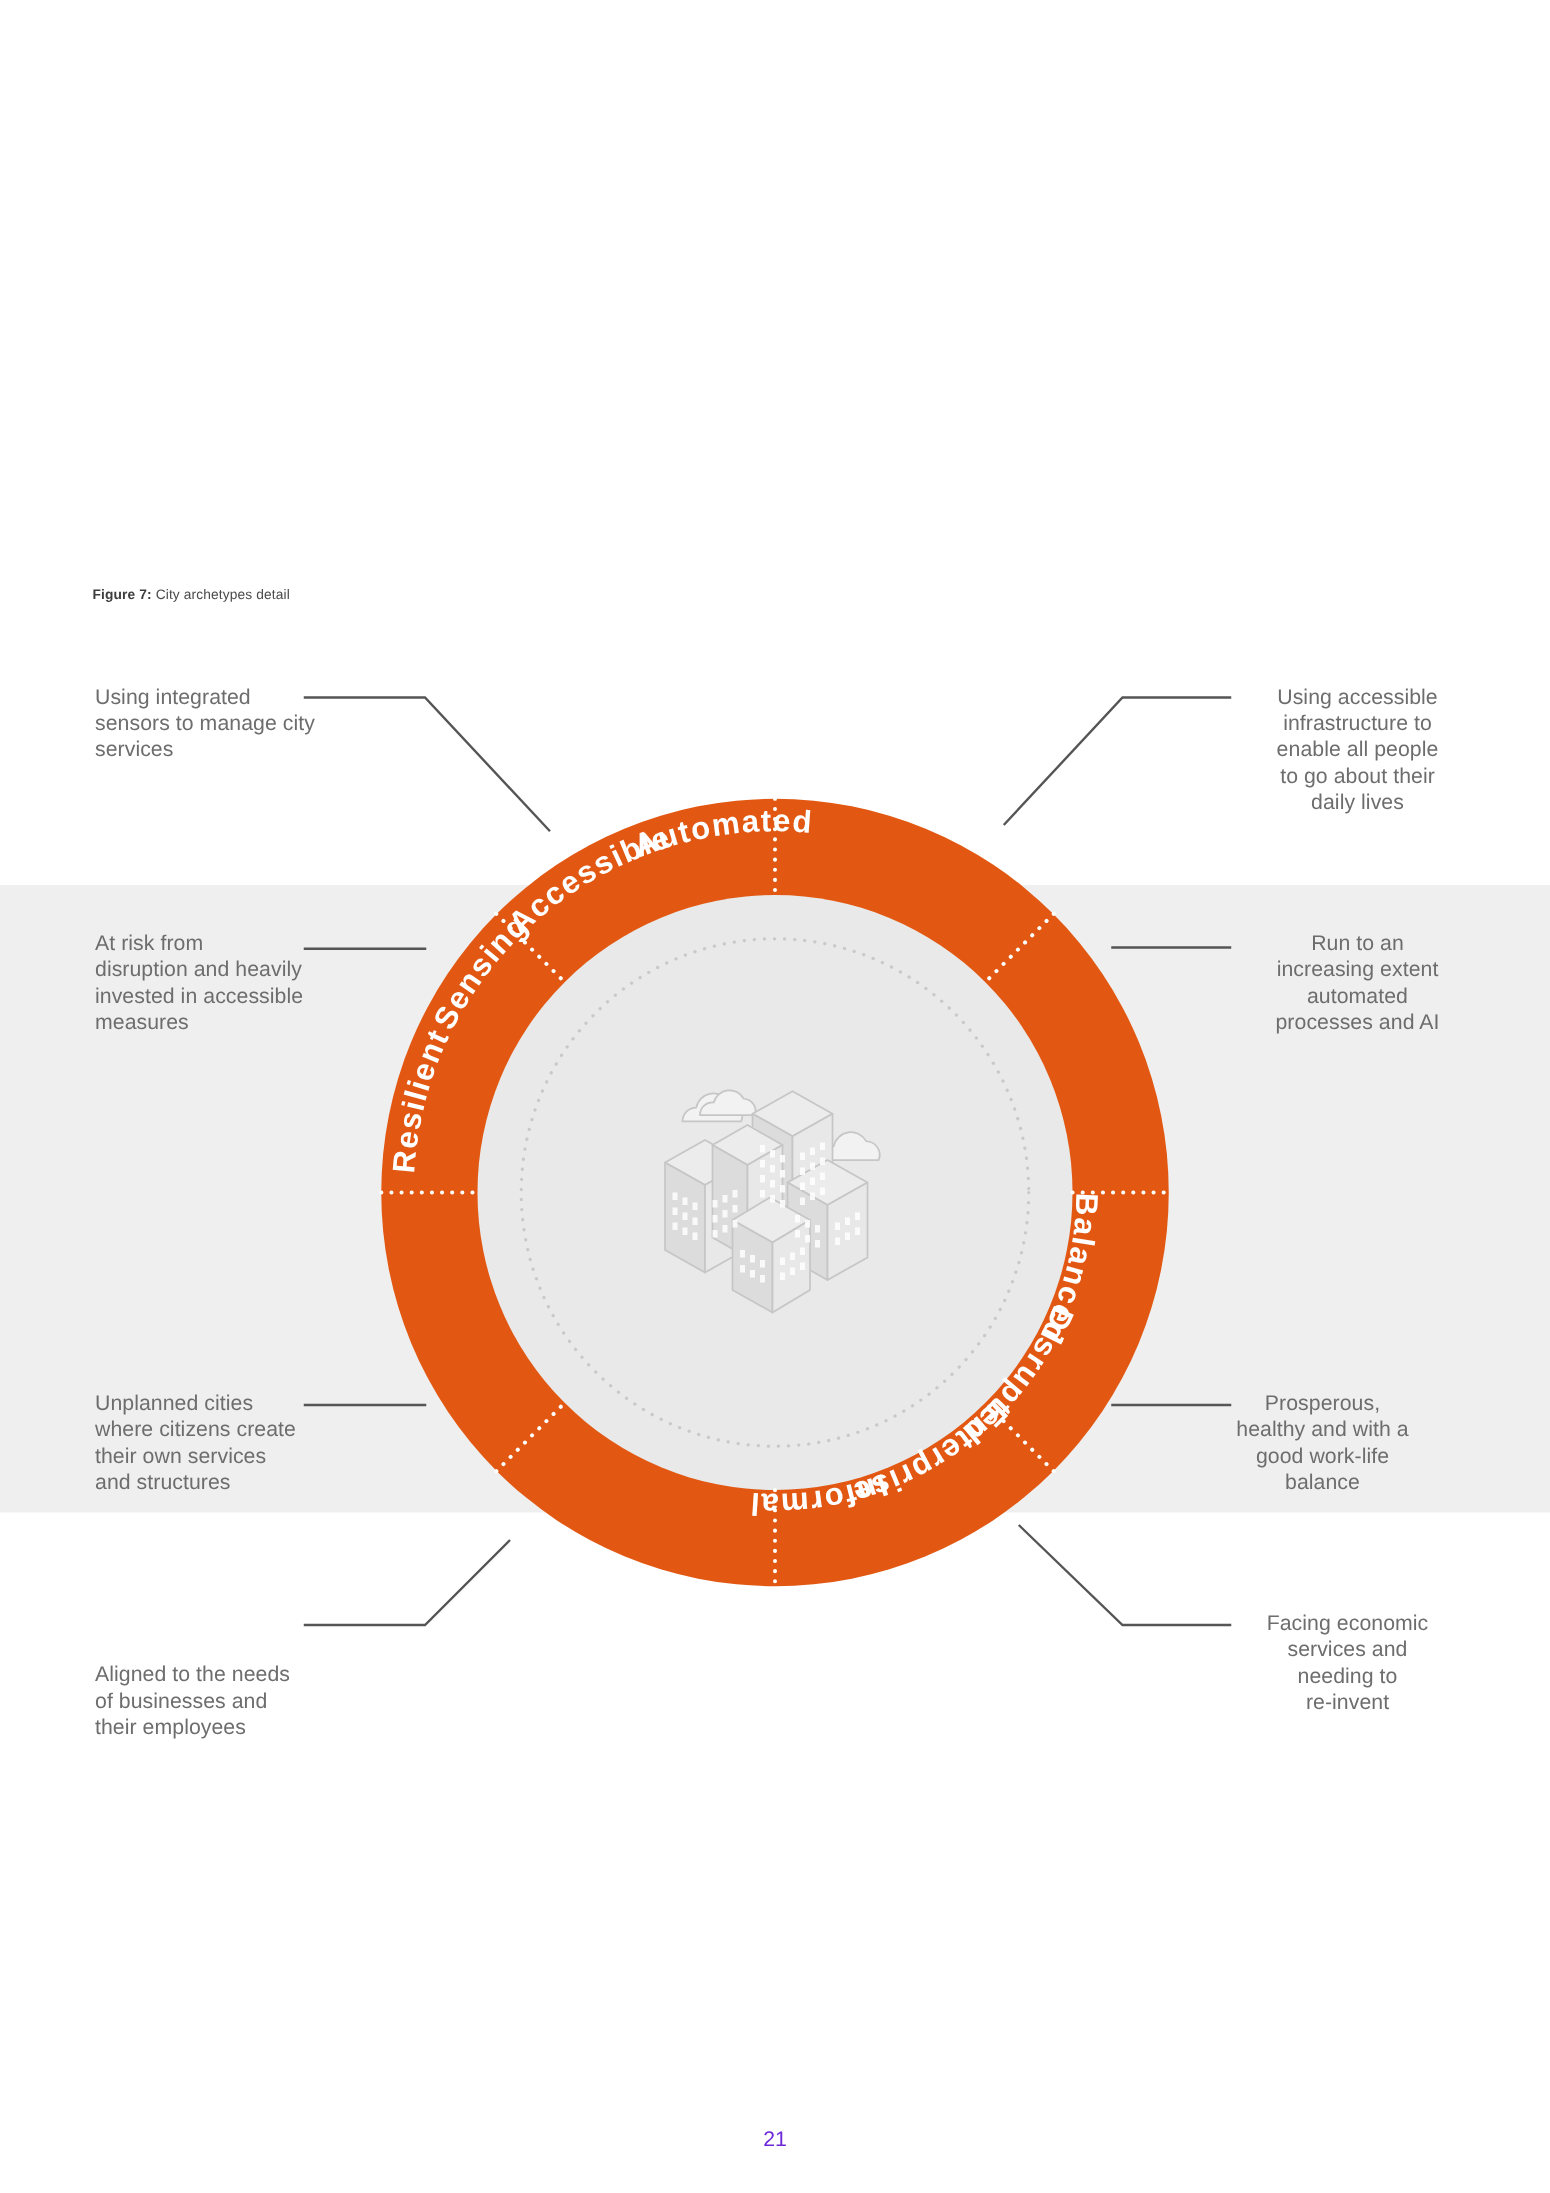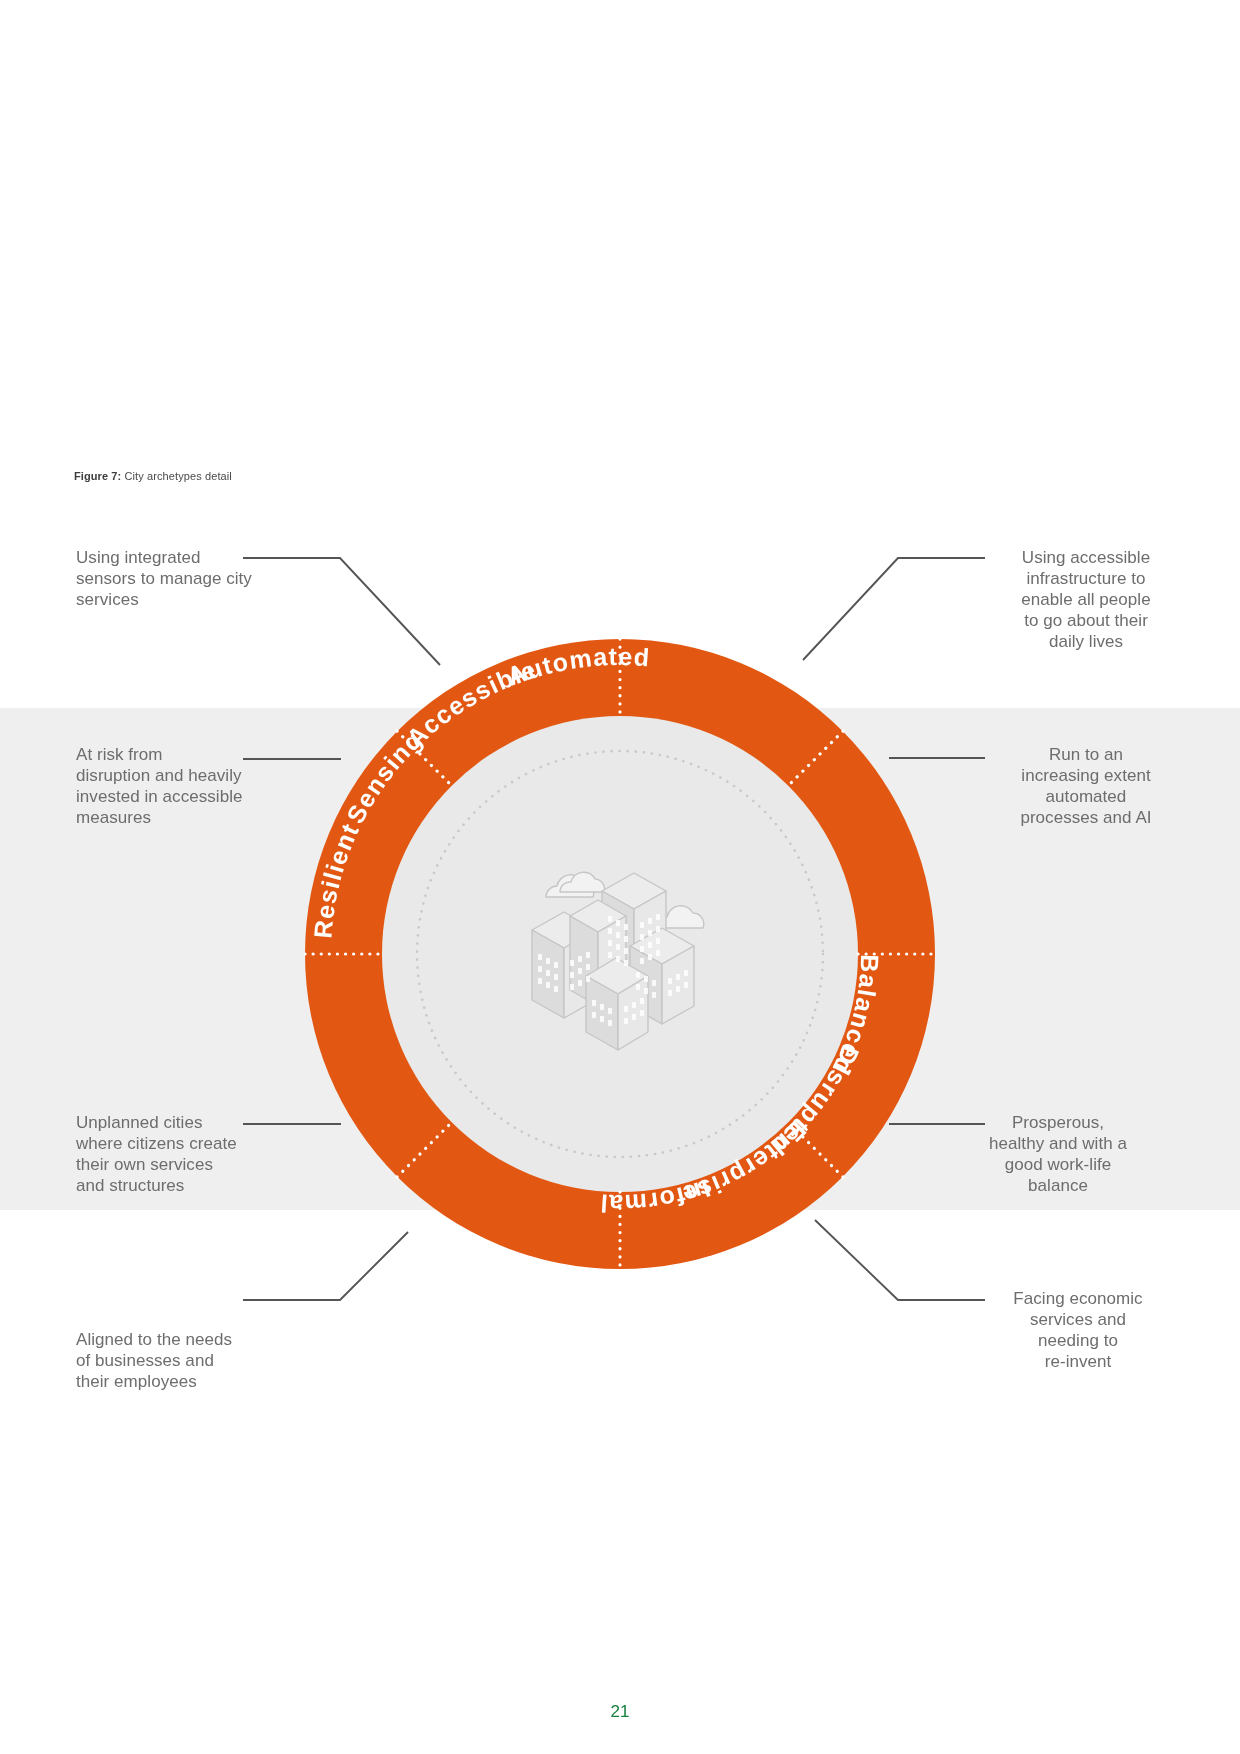--- a/index.html
+++ b/index.html
@@ -80,21 +80,21 @@
   }
 
   
   .page-number {
     position: absolute;
     left: 0;
     width: 1240px;
     top: 1702px;
     text-align: center;
     font-size: 17px;
-    color: #15803d;
+    color: #6d28d9;
   }
 </style>
 </head>
 <body>
 
 <div class="band"></div>
 
 <div class="fig-caption">
   <span class="fig-num">Figure 7:</span>
   <span>City archetypes detail</span>

